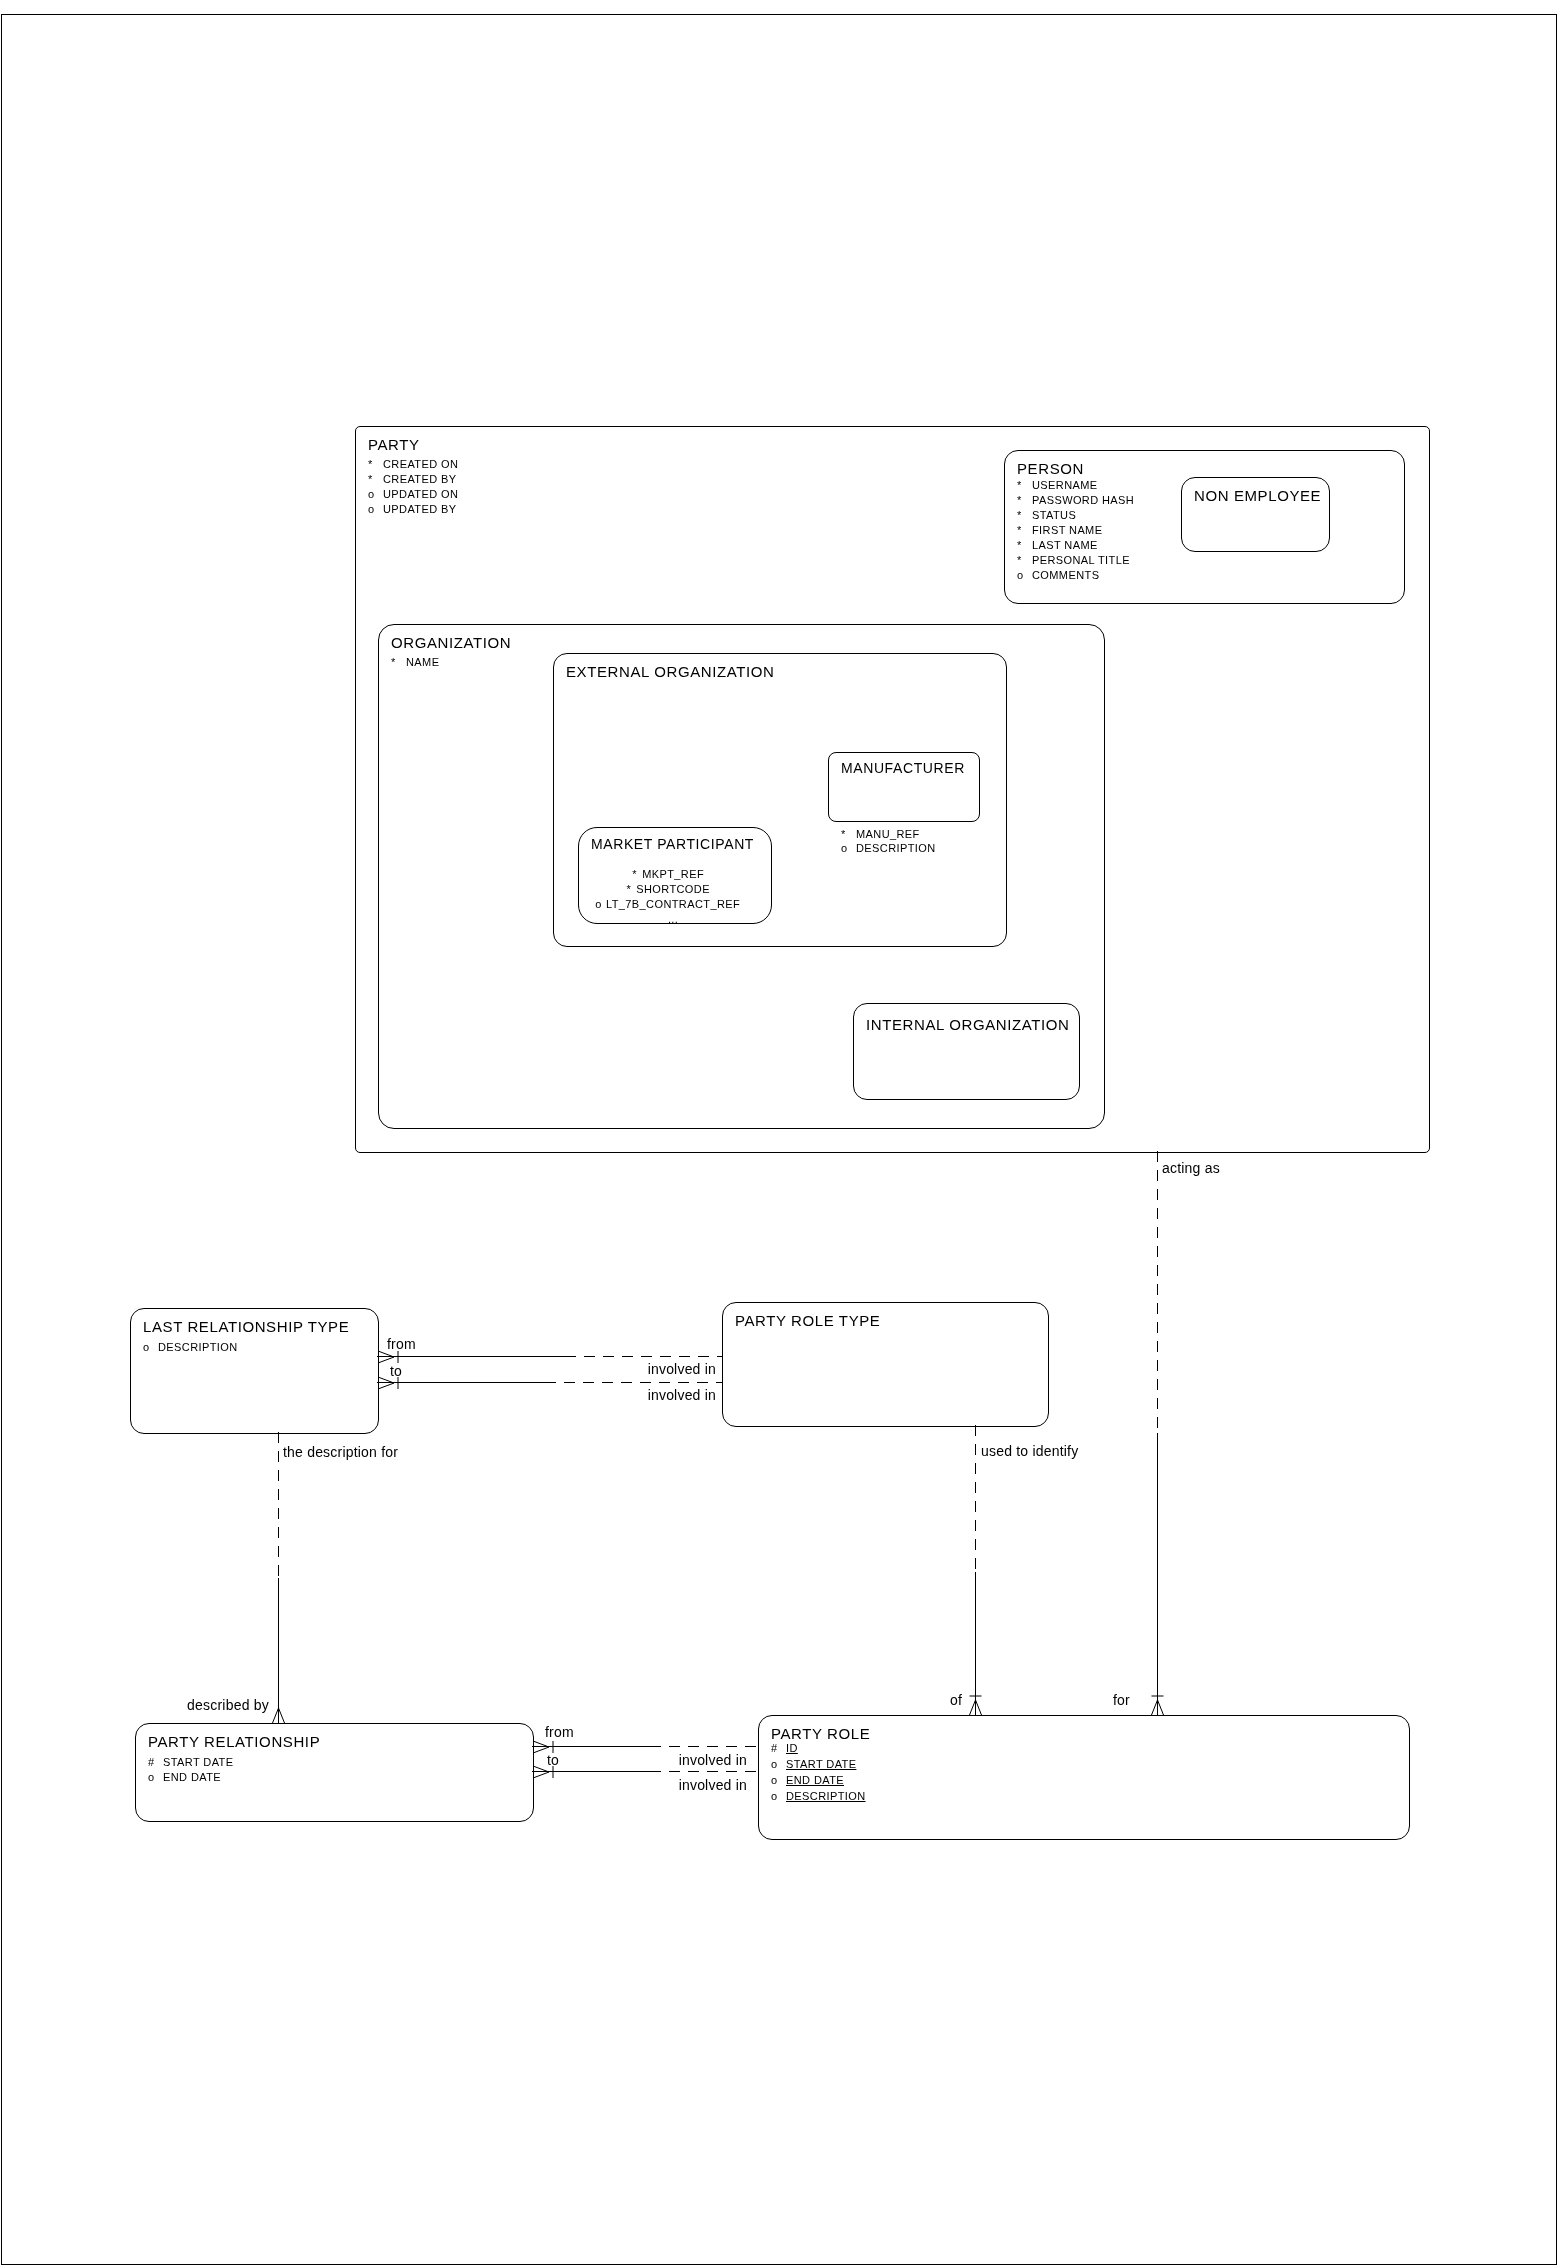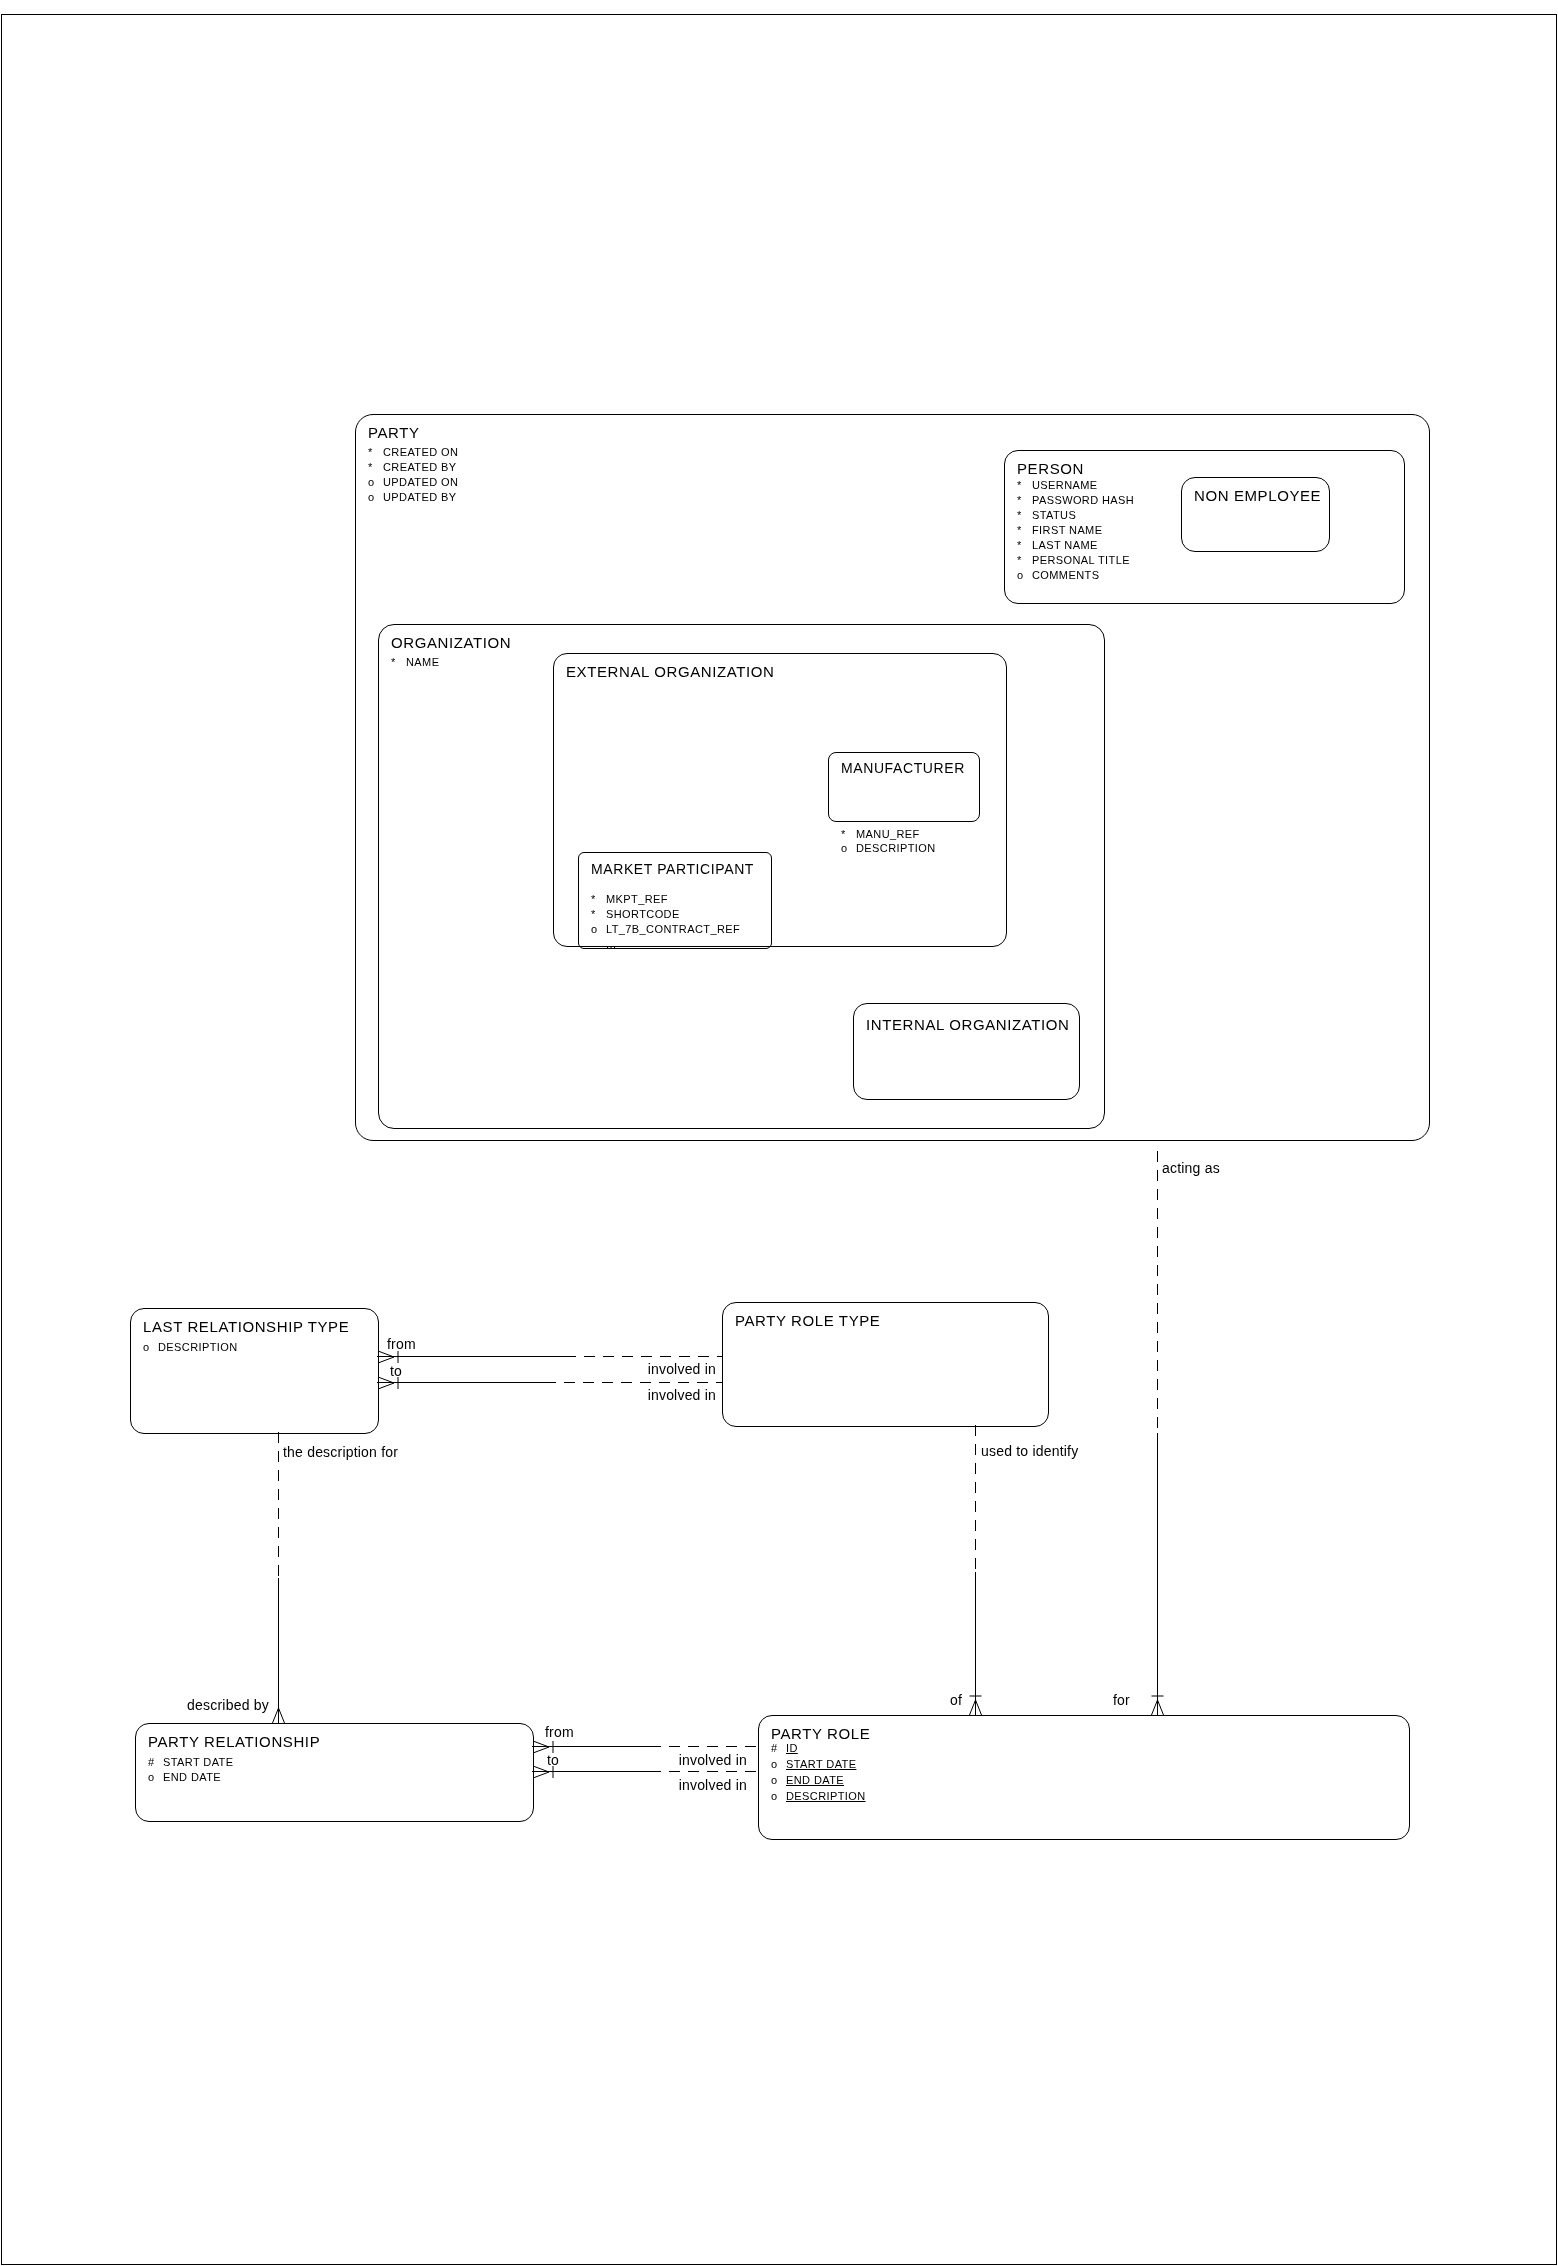--- a/index.html
+++ b/index.html
@@ -16,21 +16,21 @@
   .vdash{position:absolute;width:1px;background:repeating-linear-gradient(to bottom,#000 0 11px,transparent 11px 19px);}
   .rlabel{position:absolute;font-size:14px;white-space:nowrap;letter-spacing:.2px;}
   .cf{position:absolute;}
   svg path{stroke:#000;stroke-width:1;fill:none;}
 </style>
 </head>
 <body>
 
 <div class="page-border"></div>
 
-<div class="entity" style="left:355px;top:414px;width:1073px;height:725px;border-radius:18px;">
+<div class="entity" style="left:355px;top:426px;width:1073px;height:725px;border-radius:5px;">
   <div class="title">PARTY</div>
   <div class="attrs">
     <div class="attr"><span class="flag">*</span><span>CREATED ON</span></div>
     <div class="attr"><span class="flag">*</span><span>CREATED BY</span></div>
     <div class="attr"><span class="flag">o</span><span>UPDATED ON</span></div>
     <div class="attr"><span class="flag">o</span><span>UPDATED BY</span></div>
   </div>
 </div>
 
 <div class="entity" style="left:1004px;top:450px;width:399px;height:152px;border-radius:14px;">
@@ -62,21 +62,21 @@
 </div>
 
 <div class="entity" style="left:828px;top:752px;width:150px;height:68px;border-radius:8px;">
   <div class="title" style="font-size:14px;top:7px;">MANUFACTURER</div>
   <div class="attrs" style="top:26px;line-height:14px;margin-top:48px;">
     <div class="attr"><span class="flag">*</span><span>MANU_REF</span></div>
     <div class="attr"><span class="flag">o</span><span>DESCRIPTION</span></div>
   </div>
 </div>
 
-<div class="entity" style="left:578px;top:852px;width:192px;height:95px;border-radius:6px;">
+<div class="entity" style="left:578px;top:827px;width:192px;height:95px;border-radius:19px;text-align:center;">
   <div class="title" style="font-size:14px;top:8px;">MARKET PARTICIPANT</div>
   <div class="attrs" style="top:27px;line-height:15px;margin-top:12px;">
     <div class="attr"><span class="flag">*</span><span>MKPT_REF</span></div>
     <div class="attr"><span class="flag">*</span><span>SHORTCODE</span></div>
     <div class="attr"><span class="flag">o</span><span>LT_7B_CONTRACT_REF</span></div>
     <div class="attr"><span class="flag"></span><span>...</span></div>
   </div>
 </div>
 
 <div class="entity" style="left:853px;top:1003px;width:225px;height:95px;border-radius:14px;">

